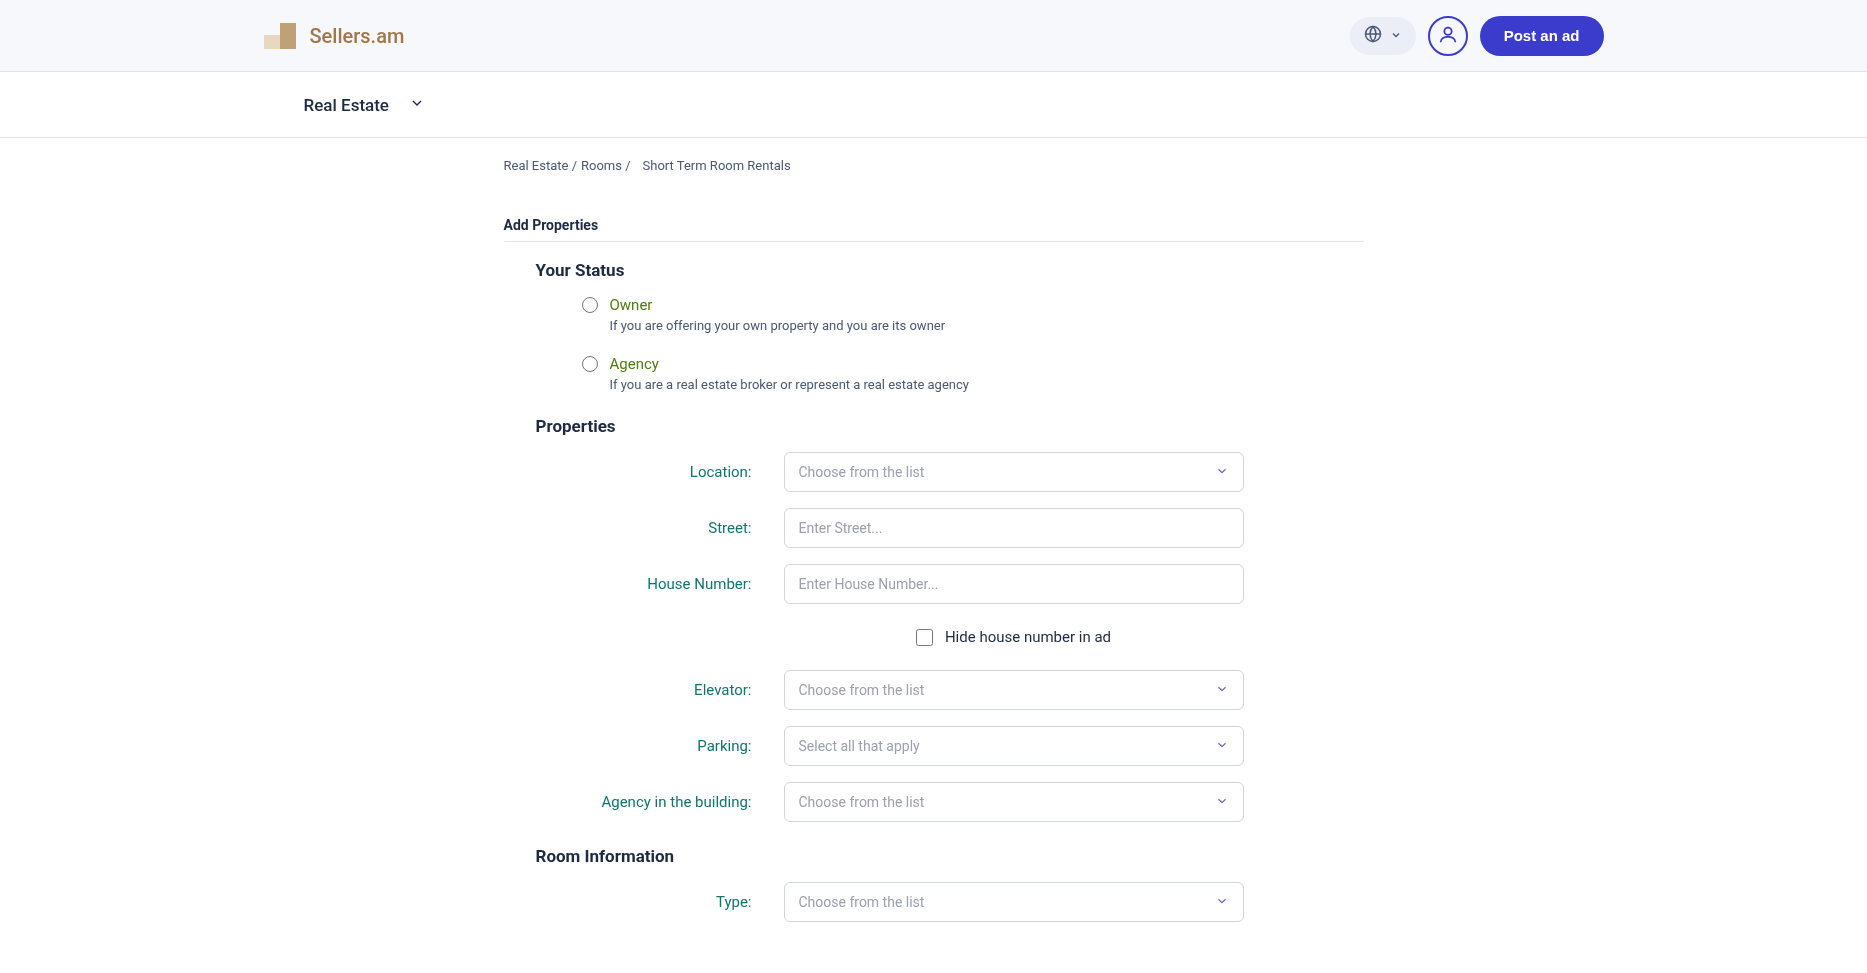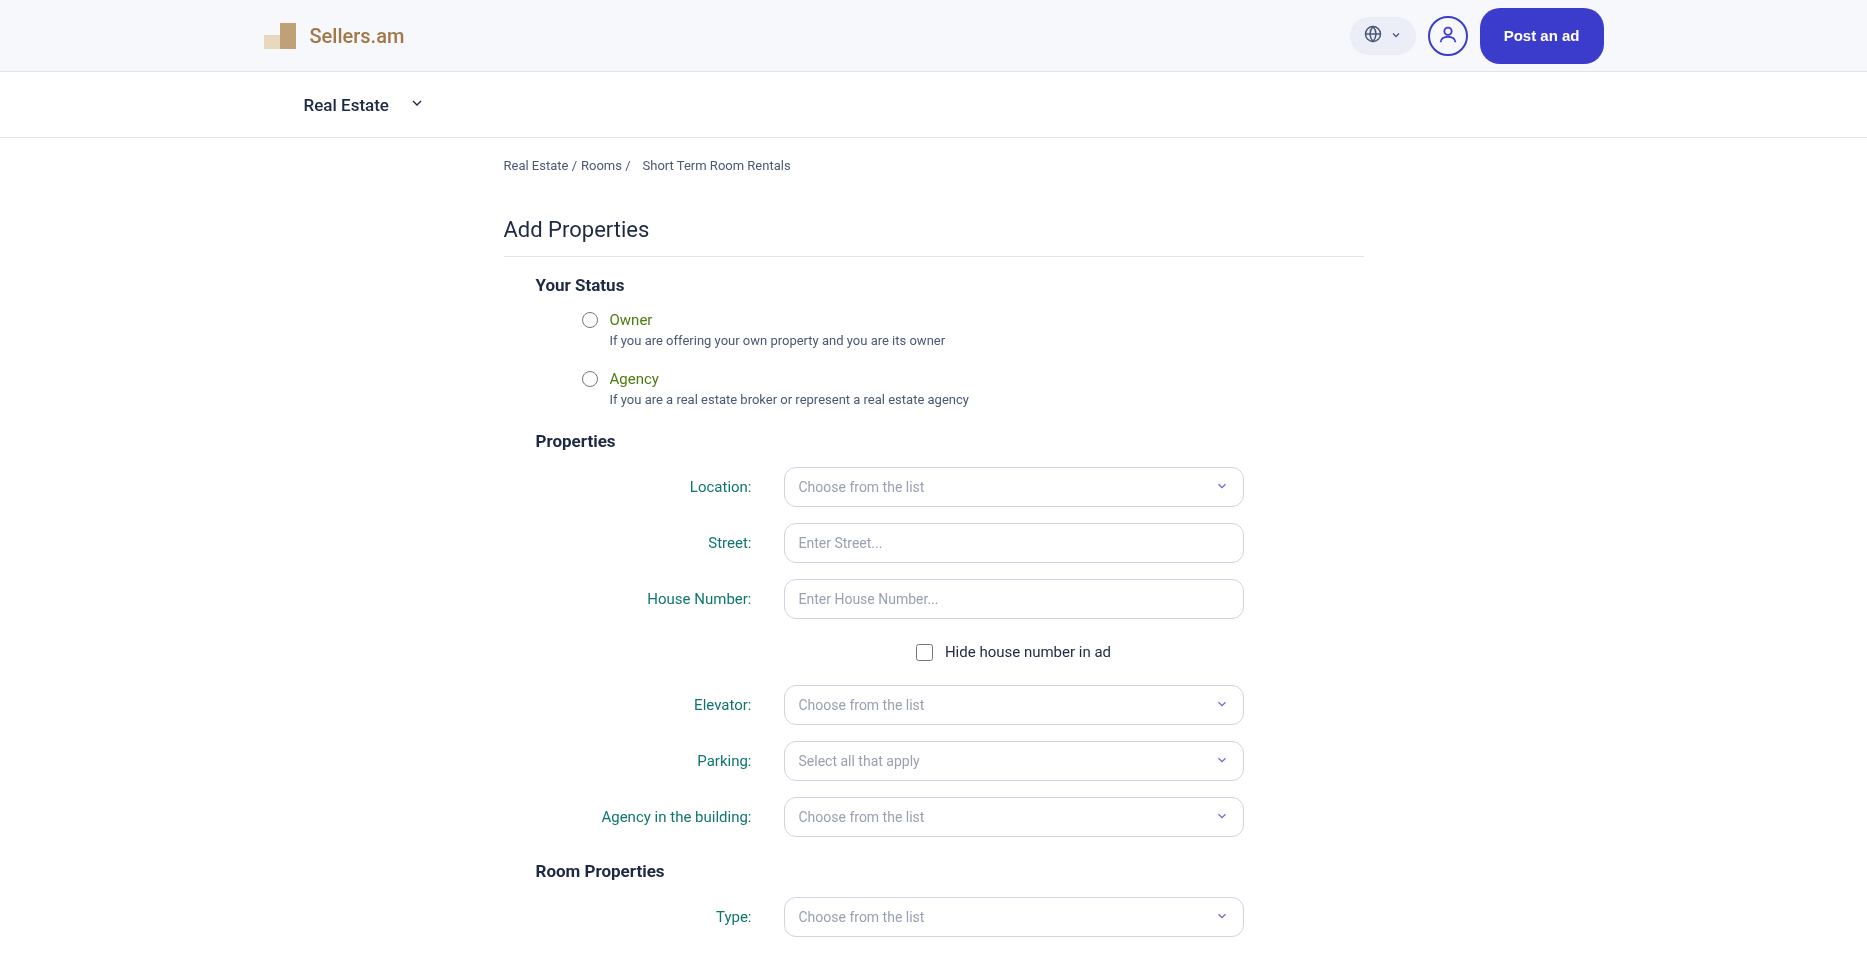--- a/index.html
+++ b/index.html
@@ -84,21 +84,21 @@
       align-items: center;
       justify-content: center;
       cursor: pointer;
       color: #3c3ccc;
     }
     .post-ad-btn {
       background: #3c3ccc;
       color: #fff;
       border: none;
       border-radius: 20px;
-      height: 56px;
+      height: 40px;
       padding: 0 24px;
       font-size: 15px;
       font-weight: 600;
       cursor: pointer;
     }
     .sub-header {
       border-bottom: 1px solid #e2e4ed;
       height: 66px;
       display: flex;
       align-items: center;
@@ -134,24 +134,24 @@
       gap: 4px;
     }
     .breadcrumb span {
       color: #4a5874;
     }
     .breadcrumb .current {
       color: #4a5874;
       margin-left: 8px;
     }
     .page-title {
-      font-size: 22px;
-      font-weight: 400;
-      color: #1e2944;
-      padding-bottom: 14px;
+      font-size: 14px;
+      font-weight: 700;
+      color: #1e2944;
+      padding-bottom: 8px;
       border-bottom: 1px solid #e2e4ed;
       margin-bottom: 18px;
     }
     .section-block {
       margin-bottom: 24px;
     }
     .section-title {
       font-size: 17px;
       font-weight: 700;
       color: #1e2944;
@@ -196,21 +196,21 @@
       text-align: right;
       padding-right: 32px;
       font-size: 15px;
       color: #0f766e;
     }
     .select-box, .text-input {
       flex: 1;
       max-width: 460px;
       height: 40px;
       border: 1px solid #d0d4e0;
-      border-radius: 12px;
+      border-radius: 6px;
       background: #fff;
       padding: 0 14px;
       font-size: 14px;
       color: #1e2944;
       display: flex;
       align-items: center;
       justify-content: space-between;
       cursor: pointer;
     }
     .select-box .placeholder, .text-input::placeholder {
@@ -388,21 +388,21 @@
         <span>
           <svg width="14" height="14" viewBox="0 0 24 24" fill="none" stroke="currentColor" stroke-width="2">
               <polyline points="6 9 12 15 18 9"></polyline>
             </svg>
         </span>
       </div>
     </div>
   </section>
 
   <section class="section-block">
-    <h2 class="section-title">Room Properties</h2>
+    <h2 class="section-title">Room Information</h2>
     <div class="form-row">
       <label class="form-label">Type:</label>
       <div class="select-box">
         <span class="placeholder">Choose from the list</span>
         <span>
           <svg width="14" height="14" viewBox="0 0 24 24" fill="none" stroke="currentColor" stroke-width="2">
               <polyline points="6 9 12 15 18 9"></polyline>
             </svg>
         </span>
       </div>

